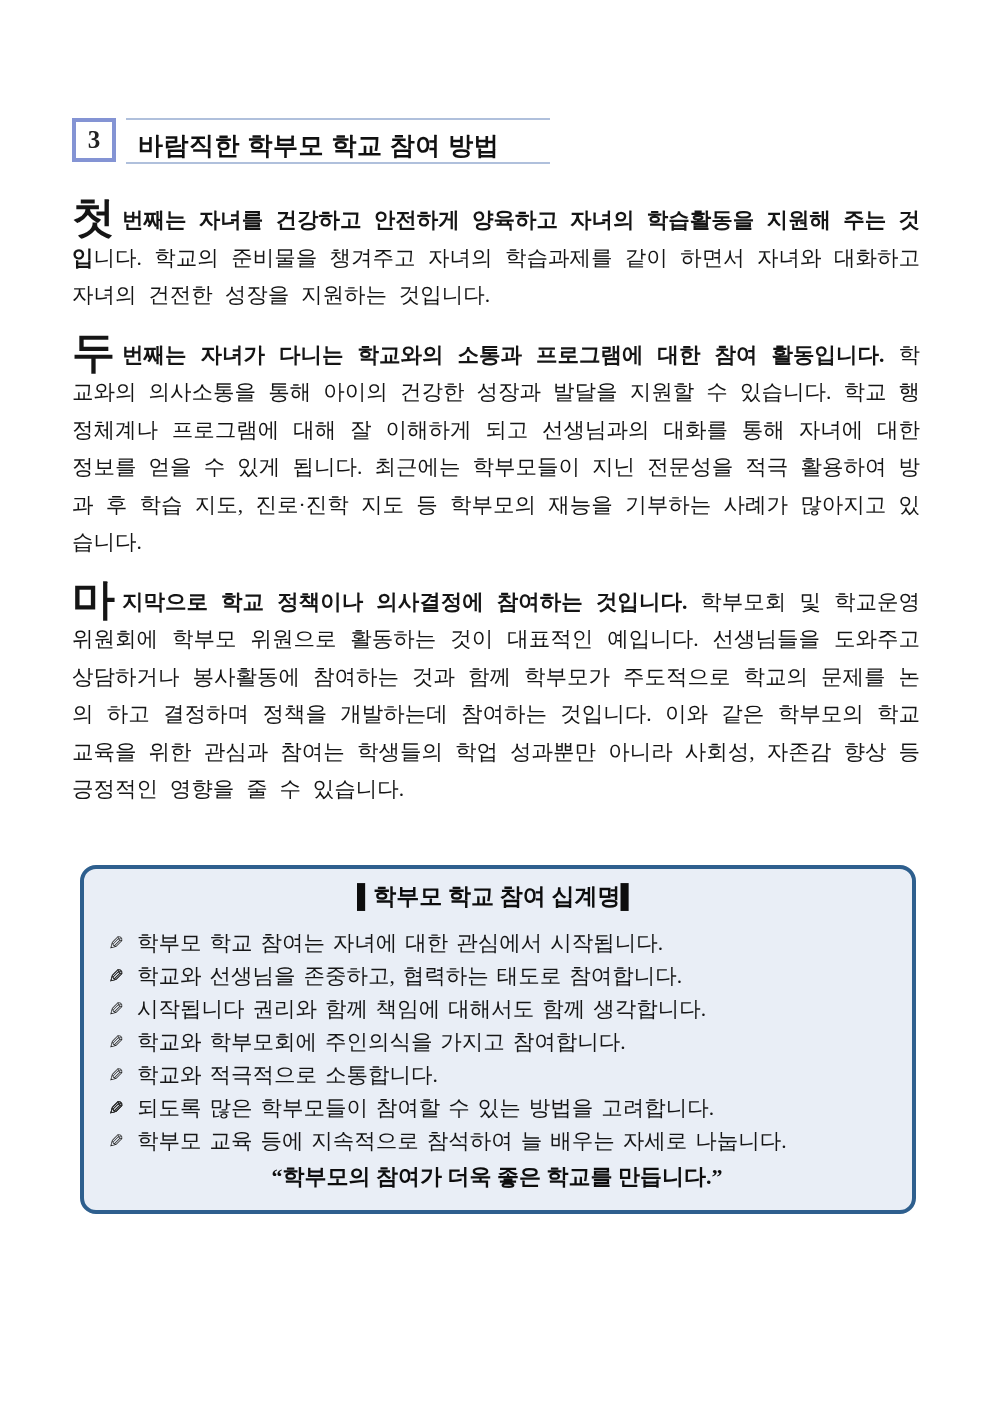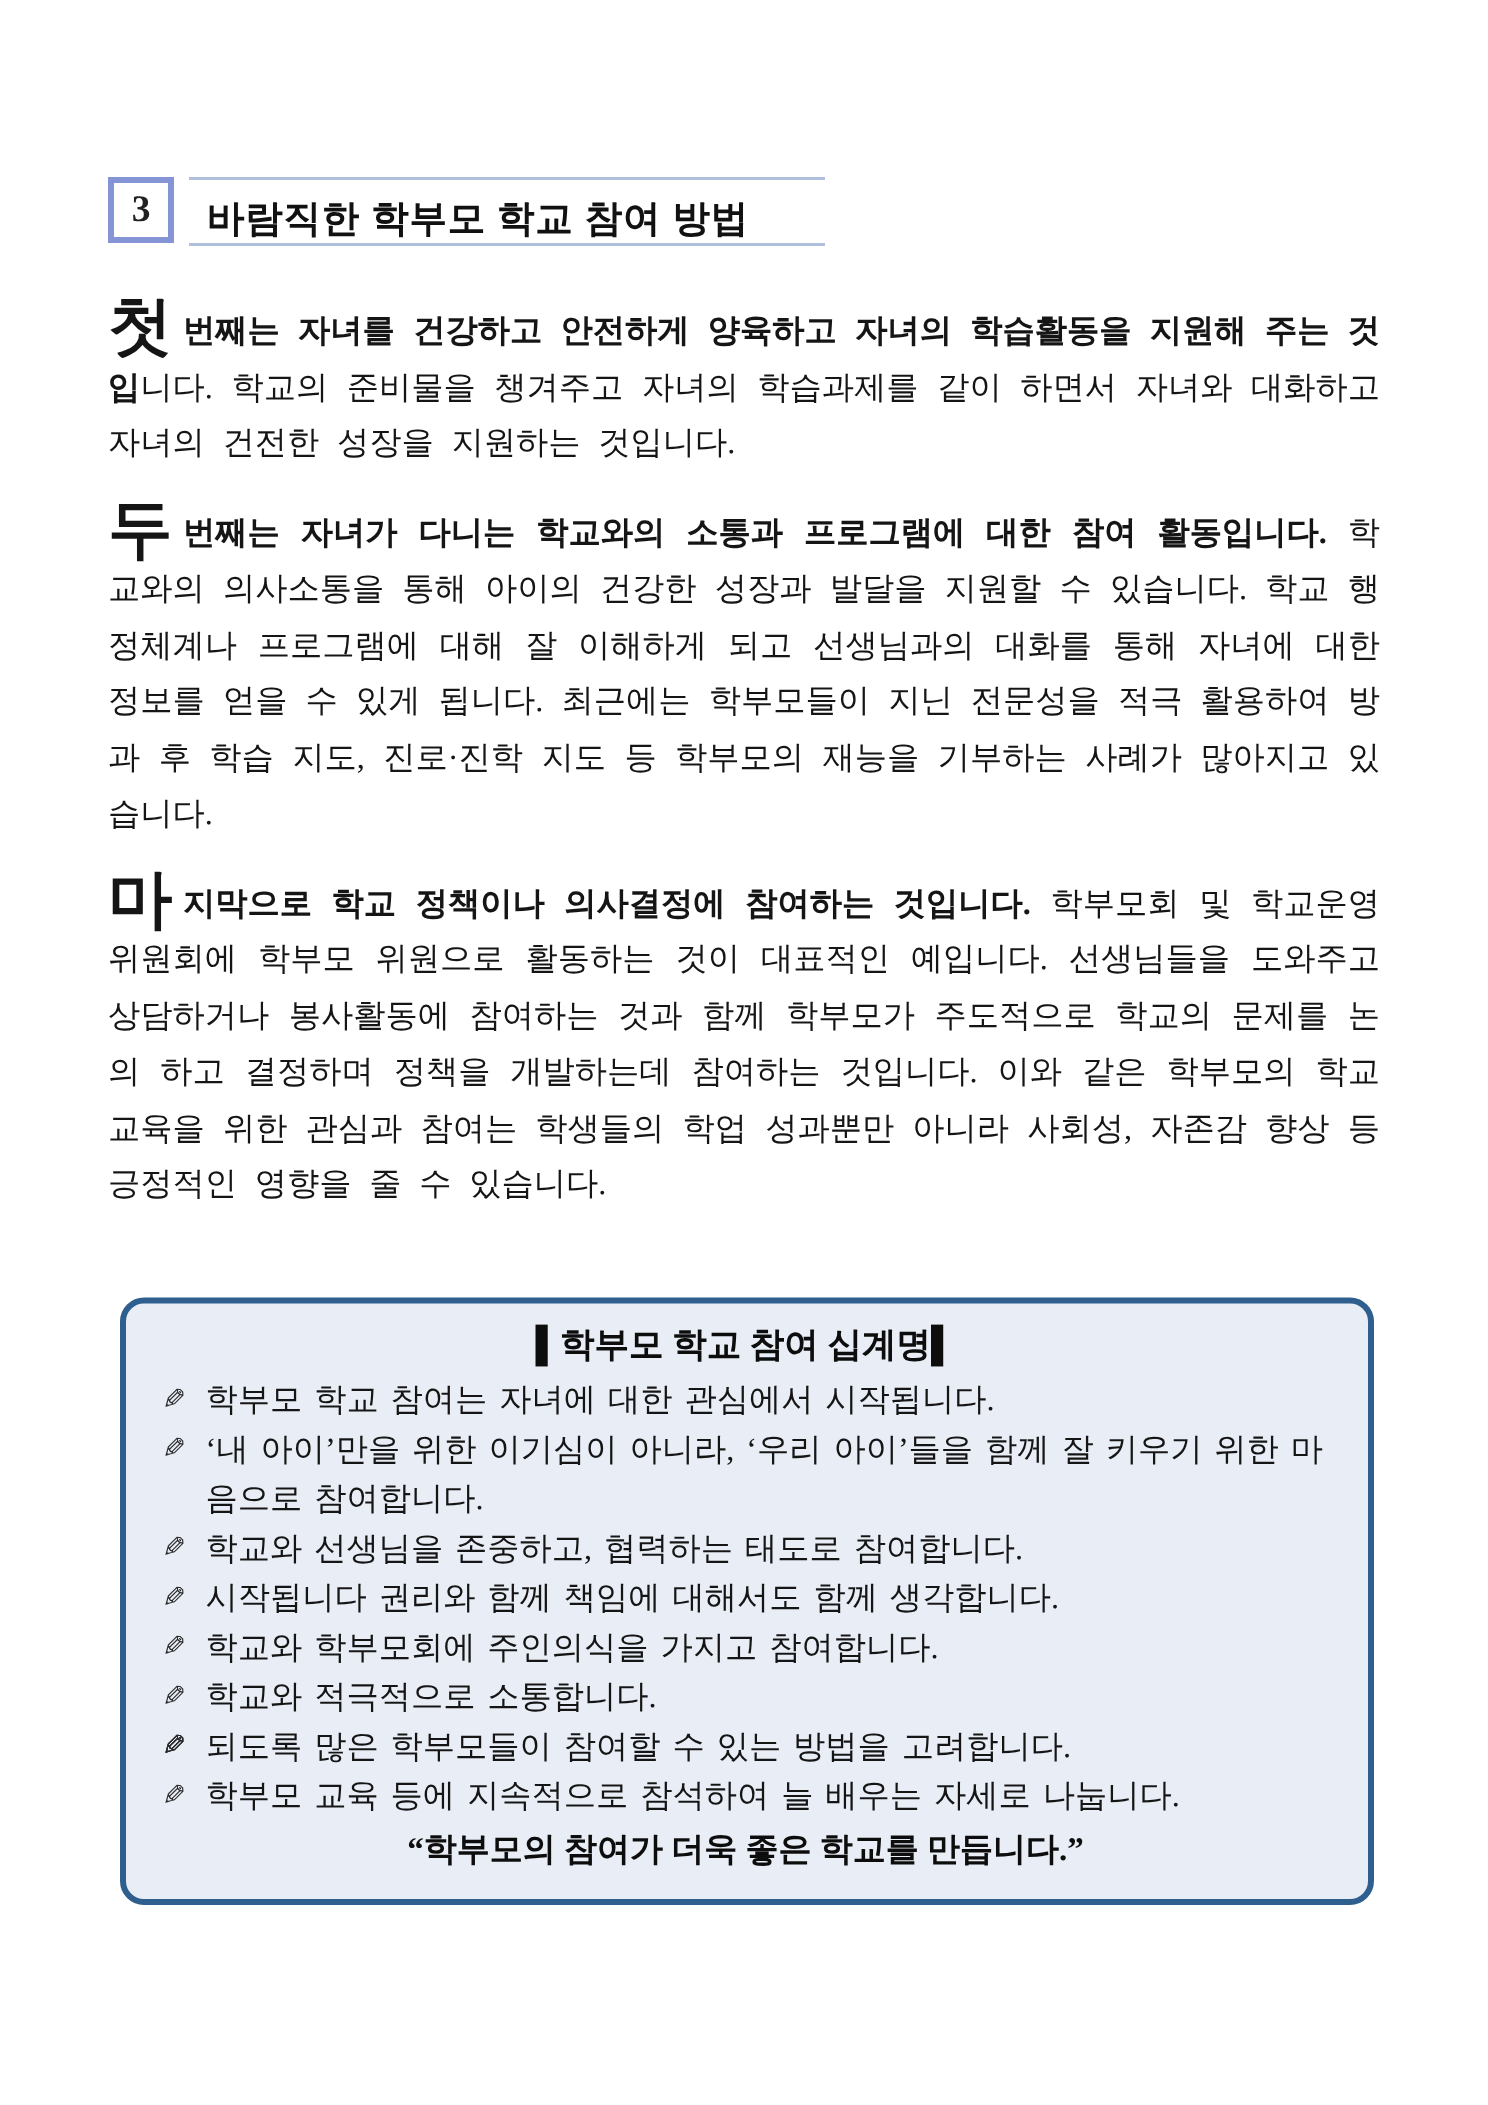--- a/index.html
+++ b/index.html
@@ -85,21 +85,21 @@
     border: 4px solid var(--box-border);
     border-radius: 16px;
     background: var(--box-bg);
     padding: 10px 24px 16px 22px;
   }
   .tip-title {
     text-align: center;
     font-weight: bold;
     font-size: 23px;
     line-height: 36px;
-    margin-bottom: 2px;
+    margin-bottom: 12px;
     color: #0d0d0d;
   }
   .tip-list { list-style: none; margin: 0; padding: 0; }
   .tip-item {
     position: relative;
     padding-left: 31px;
     font-size: 21.5px;
     line-height: 33px;
     text-align: left;
     word-spacing: 0.12em;
@@ -141,21 +141,21 @@
     <p class="para"><span class="dropcap">첫</span><b>번째는 자녀를 건강하고 안전하게 양육하고 자녀의 학습활동을 지원해 주는 것입</b><span>니다. 학교의 준비물을 챙겨주고 자녀의 학습과제를 같이 하면서 자녀와 대화하고 자녀의 건전한 성장을 지원하는 것입니다.</span></p>
 
     <p class="para"><span class="dropcap">두</span><b>번째는 자녀가 다니는 학교와의 소통과 프로그램에 대한 참여 활동입니다.</b><span> 학교와의 의사소통을 통해 아이의 건강한 성장과 발달을 지원할 수 있습니다. 학교 행정체계나 프로그램에 대해 잘 이해하게 되고 선생님과의 대화를 통해 자녀에 대한 정보를 얻을 수 있게 됩니다. 최근에는 학부모들이 지닌 전문성을 적극 활용하여 방과 후 학습 지도, 진로·진학 지도 등 학부모의 재능을 기부하는 사례가 많아지고 있습니다.</span></p>
 
     <p class="para"><span class="dropcap">마</span><b>지막으로 학교 정책이나 의사결정에 참여하는 것입니다.</b><span> 학부모회 및 학교운영위원회에 학부모 위원으로 활동하는 것이 대표적인 예입니다. 선생님들을 도와주고 상담하거나 봉사활동에 참여하는 것과 함께 학부모가 주도적으로 학교의 문제를 논의 하고 결정하며 정책을 개발하는데 참여하는 것입니다. 이와 같은 학부모의 학교 교육을 위한 관심과 참여는 학생들의 학업 성과뿐만 아니라 사회성, 자존감 향상 등 긍정적인 영향을 줄 수 있습니다.</span></p>
 
     <div class="tip-box">
       <div class="tip-title">▌학부모 학교 참여 십계명▌</div>
       <ul class="tip-list">
         <li class="tip-item"><span class="pencil">✎</span><span>학부모 학교 참여는 자녀에 대한 관심에서 시작됩니다.</span></li>
-        <li class="tip-item"><span class="pencil">✎</span><span>‘내 아이’만을 위한 이기심이 아니라, ‘우리 아이’들을 함께 잘 키우기 위한 마음으로 참여합니다.</span></li>
+        <li class="tip-item"><span class="pencil">✎</span></li>
         <li class="tip-item"><span class="pencil">✎</span><span>학교와 선생님을 존중하고, 협력하는 태도로 참여합니다.</span></li>
         <li class="tip-item"><span class="pencil">✎</span><span>시작됩니다 권리와 함께 책임에 대해서도 함께 생각합니다.</span></li>
         <li class="tip-item"><span class="pencil">✎</span><span>학교와 학부모회에 주인의식을 가지고 참여합니다.</span></li>
         <li class="tip-item"><span class="pencil">✎</span><span>학교와 적극적으로 소통합니다.</span></li>
         <li class="tip-item"><span class="pencil">✎</span></li>
         <li class="tip-item"><span class="pencil">✎</span></li>
         <li class="tip-item"><span class="pencil">✎</span><span>되도록 많은 학부모들이 참여할 수 있는 방법을 고려합니다.</span></li>
         <li class="tip-item"><span class="pencil">✎</span><span>학부모 교육 등에 지속적으로 참석하여 늘 배우는 자세로 나눕니다.</span></li>
       </ul>
       <div class="tip-quote">“학부모의 참여가 더욱 좋은 학교를 만듭니다.”</div>

